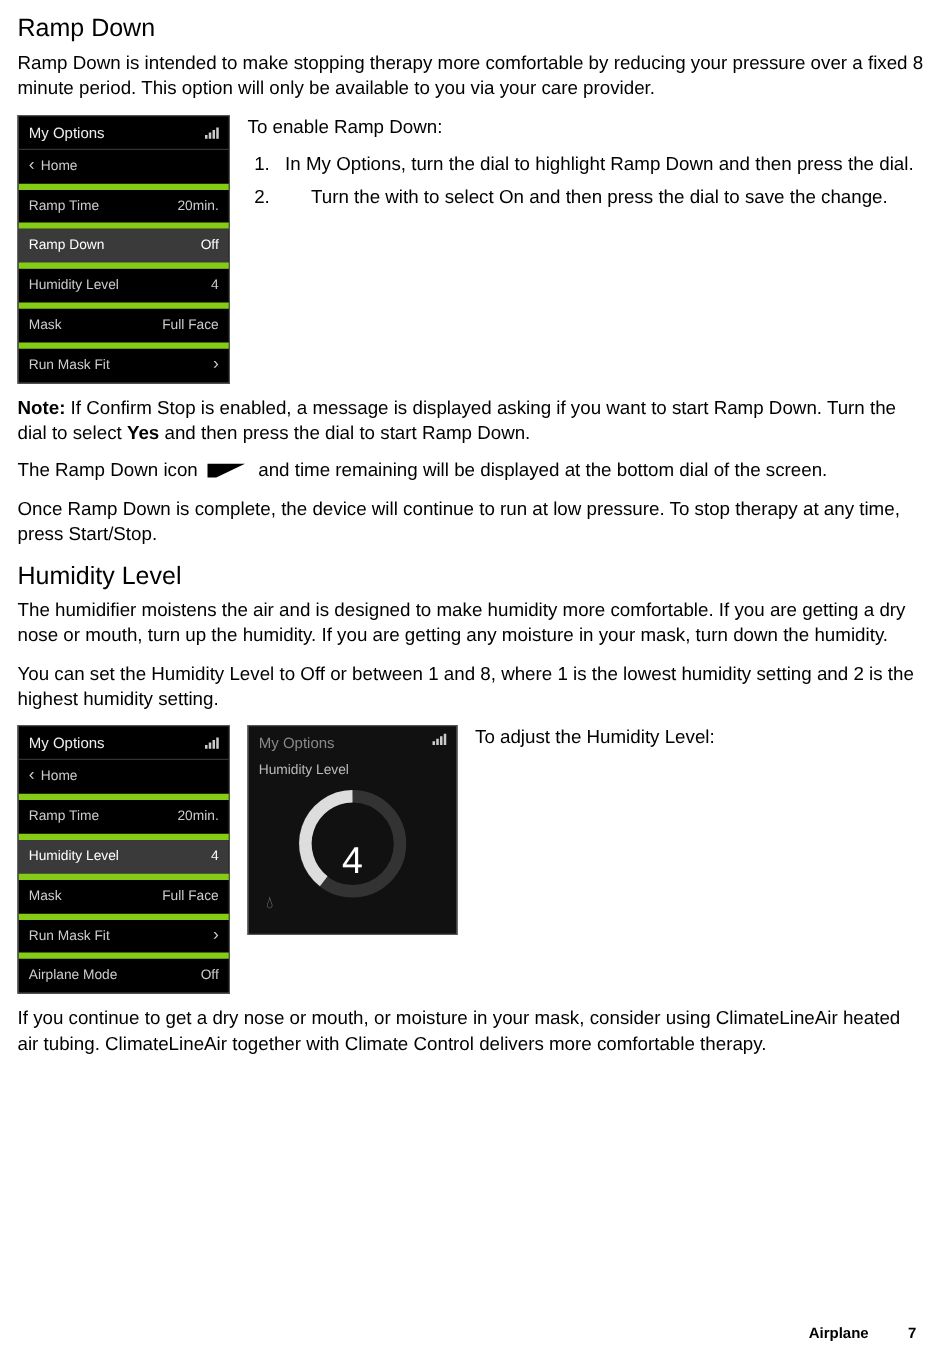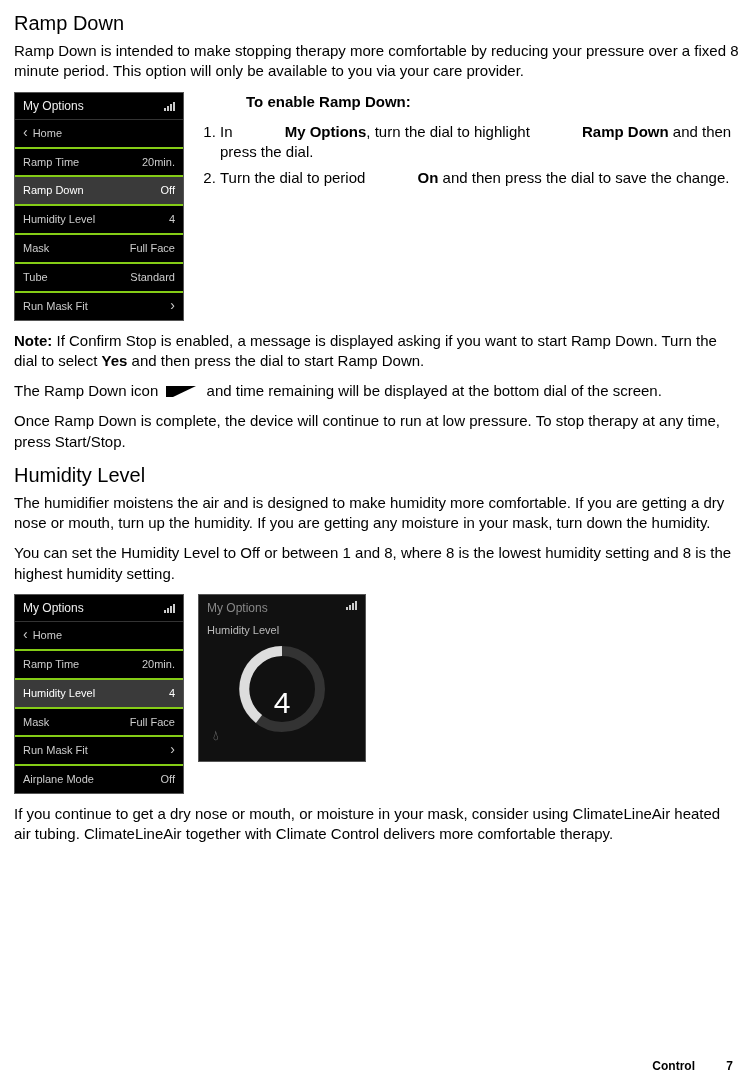--- a/index.html
+++ b/index.html
@@ -38,21 +38,21 @@
     align-items: center;
     padding: 5px 8px;
     font-size: 12px;
     border-bottom: 1px solid #333;
   }
   .ds-row {
     display: flex;
     justify-content: space-between;
     align-items: center;
     padding: 6px 8px;
-    border-bottom: 2px solid #84cc16;
+    border-bottom: 5px solid #84cc16;
     font-size: 11px;
     color: #ccc;
   }
   .ds-row.hl {
     background: #3a3a3a;
     color: #fff;
   }
   .ds-row:last-child { border-bottom: none; }
   .signal-bars {
     display: inline-flex;
@@ -65,24 +65,25 @@
     width: 2px;
     background: #ccc;
   }
   .signal-bars span:nth-child(1){height:3px}
   .signal-bars span:nth-child(2){height:5px}
   .signal-bars span:nth-child(3){height:7px}
   .signal-bars span:nth-child(4){height:9px}
   .chev-left::before { content: "‹"; margin-right: 5px; font-size: 14px; line-height: 0; }
   .chev-right::after { content: "›"; font-size: 14px; line-height: 0; }
   .text-col { flex: 1; }
-  .text-col b { font-weight: bold; margin-left: 48px; }
+  .text-col b { font-weight: normal; }
   ol.steps {
     margin: 2px 0 10px 0;
     padding-left: 22px;
+    text-align: center;
   }
   ol.steps li { margin-bottom: 6px; }
   .ramp-icon {
     display: inline-block;
     vertical-align: middle;
     width: 36px;
     height: 18px;
     position: relative;
     margin: 0 2px;
   }
@@ -171,37 +172,33 @@
       </div>
       <div class="ds-row">
         <span>Humidity Level</span>
         <span>4</span>
       </div>
       <div class="ds-row">
         <span>Mask</span>
         <span>Full Face</span>
       </div>
       <div class="ds-row">
-        <span>Tube</span>
-        <span>Standard</span>
-      </div>
-      <div class="ds-row">
         <span>Run Mask Fit</span>
         <span class="chev-right"></span>
       </div>
     </div>
 
   <div class="text-col">
     <p><b>To enable Ramp Down:</b></p>
     <ol class="steps">
       <li>
         <span>In </span><b>My Options</b><span>, turn the dial to highlight </span><b>Ramp Down</b><span> and then press the dial.</span>
       </li>
       <li>
-        <span>Turn the dial to period </span><b>On</b><span> and then press the dial to save the change.</span>
+        <span>Turn the with to select </span><b>On</b><span> and then press the dial to save the change.</span>
       </li>
     </ol>
   </div>
 </div>
 
 <p>
   <b>Note:</b><span> If Confirm Stop is enabled, a message is displayed asking if you want to start Ramp Down. Turn the dial to select </span><b>Yes</b><span> and then press the dial to start Ramp Down.</span>
 </p>
 
 <p>
@@ -212,21 +209,21 @@
         <polygon points="2,3 32,3 9,14 2,14" fill="#000"></polygon>
       </svg>
   </span>
   <span> and time remaining will be displayed at the bottom dial of the screen.</span>
 </p>
 
 <p>Once Ramp Down is complete, the device will continue to run at low pressure. To stop therapy at any time, press Start/Stop.</p>
 
 <h2>Humidity Level</h2>
 <p>The humidifier moistens the air and is designed to make humidity more comfortable. If you are getting a dry nose or mouth, turn up the humidity. If you are getting any moisture in your mask, turn down the humidity.</p>
-<p>You can set the Humidity Level to Off or between 1 and 8, where 8 is the lowest humidity setting and 8 is the highest humidity setting.</p>
+<p>You can set the Humidity Level to Off or between 1 and 8, where 1 is the lowest humidity setting and 2 is the highest humidity setting.</p>
 
 <div class="section-with-image">
   <div class="device-screen" id="menu2">
     <div class="ds-header">
       <span>My Options</span>
       <span class="signal-bars">
           <span></span>
           <span></span>
           <span></span>
           <span></span>
@@ -273,21 +270,22 @@
       <svg width="100" height="100" viewBox="0 0 100 100">
         <circle cx="50" cy="50" r="38" fill="none" stroke="#333" stroke-width="10"></circle>
         <path d="M 27 80 A 38 38 0 0 1 50 12" fill="none" stroke="#ddd" stroke-width="10" stroke-linecap="butt"></path>
       </svg>
     </div>
     <div class="hd-value">4</div>
     <div class="hd-drop">💧︎</div>
   </div>
 
   <div class="text-col">
+    <p><b>To adjust the Humidity Level:</b></p>
   </div>
 </div>
 
 <p>If you continue to get a dry nose or mouth, or moisture in your mask, consider using ClimateLineAir heated air tubing. ClimateLineAir together with Climate Control delivers more comfortable therapy.</p>
 
 <div class="footer">
-  <span>Control</span>
+  <span>Airplane</span>
   <span class="pg">7</span>
 </div>
 
 </body></html>

